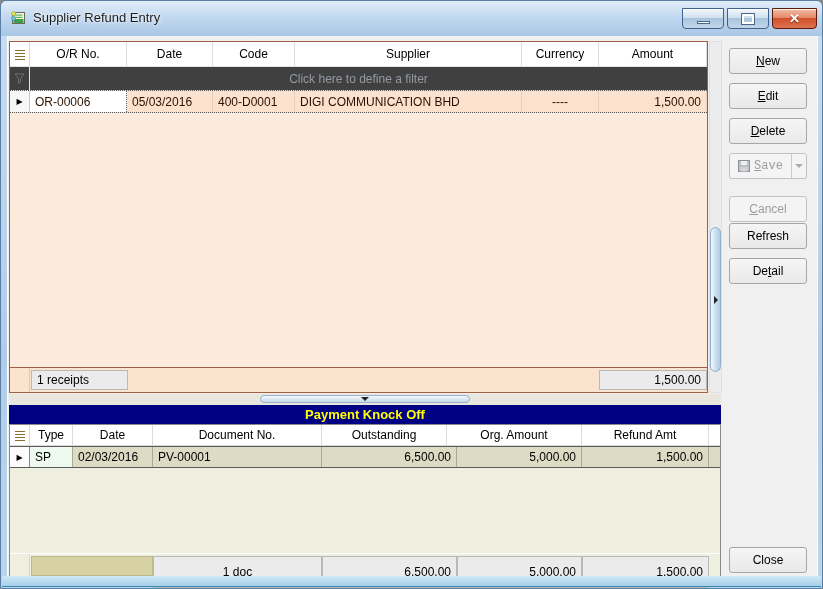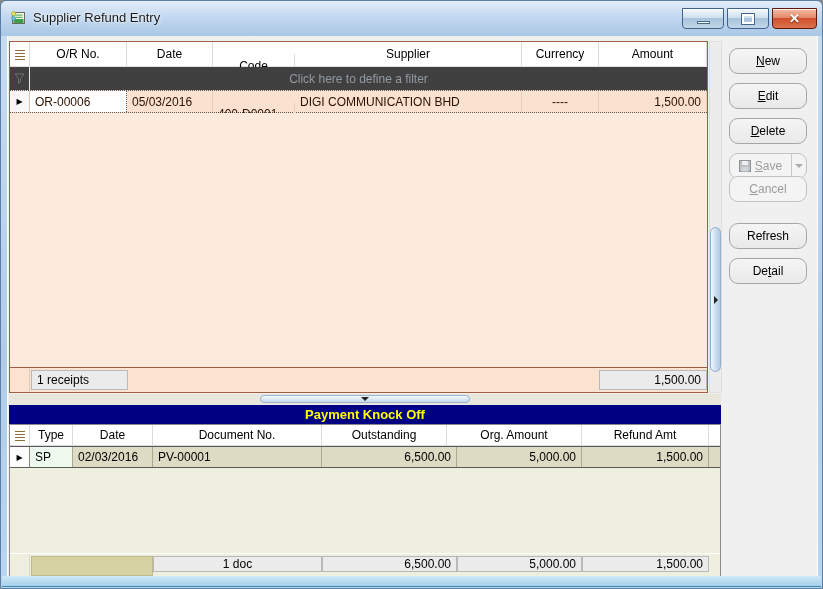--- a/index.html
+++ b/index.html
@@ -54,21 +54,21 @@
   }
 
   
   .top-grid {
     position:absolute; left:2px; top:5px; width:699px; height:352px;
     border:1px solid #A05F43; background:#FCEBDD;
     display:flex; flex-direction:column; font-size:12px; color:#000;
   }
   .tg-header { height:25px; background:#FFF; display:flex; border-bottom:1px solid #E2E2E2; flex:none; }
   .hcell { display:flex; align-items:center; justify-content:center; border-right:1px solid #DCDCDC; height:100%; overflow:hidden; white-space:nowrap; }
-  .tg-c0{width:20px;} .tg-c1{width:97px;} .tg-c2{width:86px;} .tg-c3{width:82px;margin-top:12px;}
+  .tg-c0{width:20px;} .tg-c1{width:97px;} .tg-c2{width:86px;} .tg-c3{width:82px;}
   .tg-c4{width:227px;} .tg-c5{width:77px;} .tg-c6{width:108px;}
   .tg-filter { height:23px; background:#404040; display:flex; position:relative; flex:none; }
   .filter-gutter { width:20px; border-right:1px solid #E6E6E6; display:flex; align-items:center; justify-content:center; }
   .filter-text { position:absolute; left:0; right:0; top:0; bottom:0; display:flex; align-items:center; justify-content:center; color:#939AA1; }
   .tg-row { height:23px; background:#FBE2CE; display:flex; border-top:1px dotted #555; border-bottom:1px dotted #555; flex:none; color:#2B1200; }
   .dcell { display:flex; align-items:center; padding:0 5px; height:100%; border-right:1px solid #E8CEBA; overflow:hidden; white-space:nowrap; }
   .ind-cell { display:flex; align-items:center; justify-content:center; background:#F7F7F7; border-right:1px solid #D8C2B0; color:#000; font-size:8px; }
   .cell-focus { background:#FFF; border-right:1px dotted #555; }
   .cell-center { justify-content:center; }
   .cell-num { justify-content:flex-end; }
@@ -106,28 +106,28 @@
   }
   .bg-header { height:21px; background:#FFF; display:flex; border-bottom:1px solid #DADADA; flex:none; }
   .bg-c0{width:20px;} .bg-c1{width:43px;} .bg-c2{width:80px;} .bg-c3{width:169px;}
   .bg-c4{width:135px;} .bg-c5{width:125px;} .bg-c6{width:127px;}
   .bg-row { height:22px; background:#DDDBC4; display:flex; border-top:1px solid #5A5A5A; border-bottom:1px solid #5A5A5A; flex:none; }
   .bg-row .dcell { border-right:1px solid #A9A994; }
   .bg-row .ind-cell { background:#FCFCFC; border-right:1px solid #8A8A7A; }
   .cell-type { background:#EFFAEF; border-right:1px solid #5A5A5A; }
   .bg-empty { flex:1; background:#EFEFE0; }
   .bg-footer { height:24px; flex:none; background:#EFEFE0; border-top:1px solid #FFFFFF; position:relative; }
-  .bg-footer .fbox { top:2px; height:16px; }
+  .bg-footer .fbox { top:2px; height:32px; }
   .tanbox { position:absolute; top:2px; height:20px; background:#D7D2A4; border:1px solid #BFBA8E; }
   .bg-fgutter { position:absolute; left:0; top:0; bottom:0; width:20px; border-right:1px solid #D8D8C8; }
 
   
   .btn {
     position:absolute; left:722px; width:78px; height:26px;
-    border:1px solid #A6A6A6; border-radius:9px;
+    border:1px solid #A6A6A6; border-radius:3px;
     background:linear-gradient(180deg,#F5F5F5 0%,#E9E9E9 100%);
     display:flex; align-items:center; justify-content:center;
     font-size:12px; color:#000; cursor:default;
   }
   .btn.disabled { color:#9C9C9C; background:#F4F4F4; border-color:#C2C2C2; }
   .u { text-decoration:underline; }
   .btn-save { justify-content:flex-start; padding:0; }
   .save-main { flex:1; height:100%; display:flex; align-items:center; justify-content:center; gap:4px; }
   .save-drop { width:15px; height:100%; border-left:1px solid #CACACA; display:flex; align-items:center; justify-content:center; }
   .arr-down { width:0; height:0; border-top:4px solid #ABABAB; border-left:4px solid transparent; border-right:4px solid transparent; }
@@ -254,40 +254,43 @@
 
     <div class="btn" style="top:12px;">
       <span><span class="u">N</span><span>ew</span></span>
     </div>
     <div class="btn" style="top:47px;">
       <span><span class="u">E</span><span>dit</span></span>
     </div>
     <div class="btn" style="top:82px;">
       <span><span class="u">D</span><span>elete</span></span>
     </div>
-    <div class="btn btn-save disabled" style="top:117px;">
+    <div class="btn btn-save disabled" style="top:117px;font-family:Liberation Mono, monospace;">
       <div class="save-main">
         <svg width="12" height="12" viewBox="0 0 12 12">
           <rect x="0.5" y="0.5" width="11" height="11" fill="#BCC0C4" stroke="#8E9297"></rect>
           <rect x="3" y="1" width="6" height="4" fill="#EDEFF1"></rect>
           <rect x="2.5" y="7" width="7" height="4.5" fill="#D2D5D8"></rect>
         </svg>
         <span><span class="u">S</span><span>ave</span></span>
       </div>
       <div class="save-drop">
         <div class="arr-down"></div>
       </div>
     </div>
-    <div class="btn disabled" style="top:140px;justify-content:center;">
+    <div class="btn disabled" style="top:160px;justify-content:center;">
       <span><span class="u">C</span><span>ancel</span></span>
     </div>
     <div class="btn" style="top:187px;text-align:center;">
       <span><span>Refresh</span></span>
     </div>
     <div class="btn" style="top:222px;">
       <span><span>De</span><span class="u">t</span><span>ail</span></span>
     </div>
+    <div class="btn" style="top:511px;">
+      <span><span>Close</span></span>
+    </div>
 
   </div>
 
   <div class="bottom-strip"></div>
 
 </div>
 
 </body></html>

